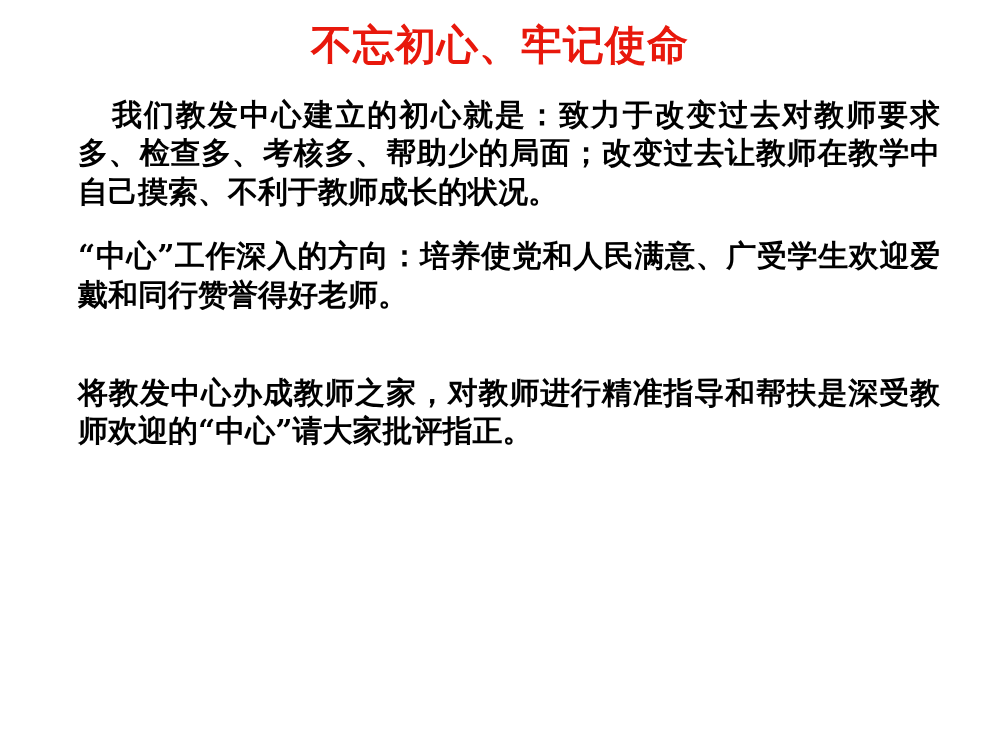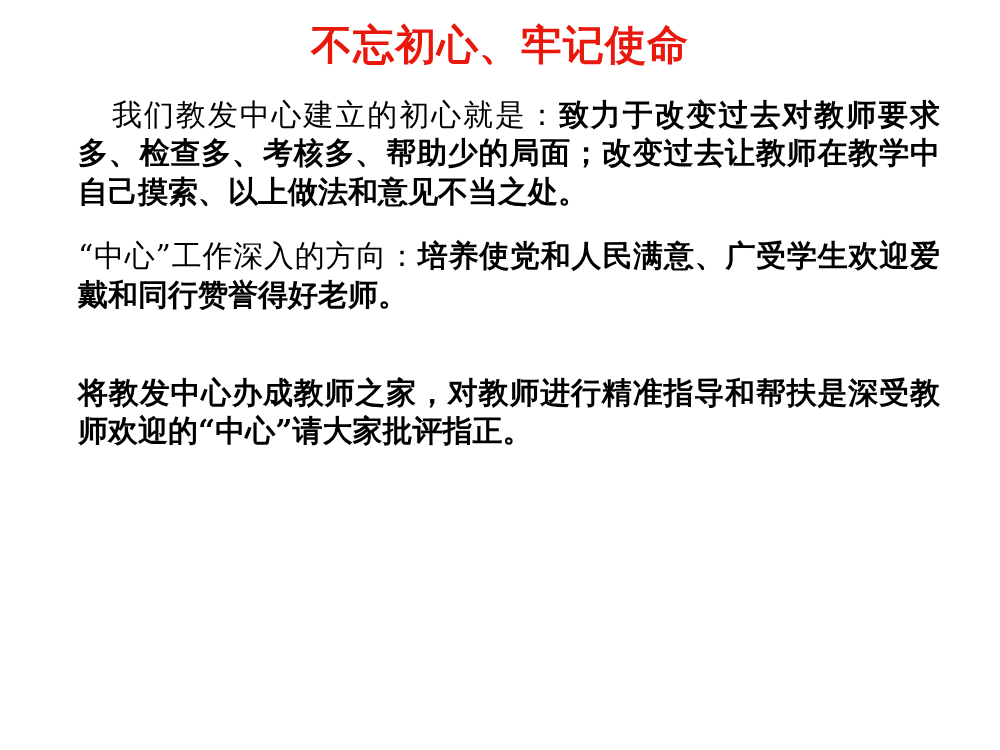--- a/index.html
+++ b/index.html
@@ -48,37 +48,37 @@
   }
   .para.indent {
     text-indent: 34px;
   }
   .gap-md { height: 26px; }
   .gap-lg { height: 30px; }
   .red {
     color: #e8180c;
   }
   .lead {
-    font-weight: normal;
+    font-weight: bold;
   }
   .rest {
     font-weight: bold;
   }
 </style>
 </head>
 <body>
 
 <div class="slide">
 
   <div class="slide-title">不忘初心、牢记使命</div>
 
   <div class="body-block">
 
     <p class="para indent">
-      <span class="lead">我们教发中心建立的初心就是：</span><span class="rest">致力于改变过去对教师要求多、检查多、考核多、帮助少的局面；改变过去让教师在教学中自己摸索、以上做法和意见不当之处。</span>
+      <span class="lead">我们教发中心建立的初心就是：</span><span class="rest">致力于改变过去对教师要求多、检查多、考核多、帮助少的局面；改变过去让教师在教学中自己摸索、不利于教师成长的状况。</span>
     </p>
 
 
     <div class="gap-md"></div>
 
     <p class="para">
       <span class="lead">“中心”工作深入的方向：</span><span class="rest">培养使党和人民满意、广受学生欢迎爱戴和同行赞誉得好老师。</span>
     </p>
 
     <div class="gap-lg"></div>

